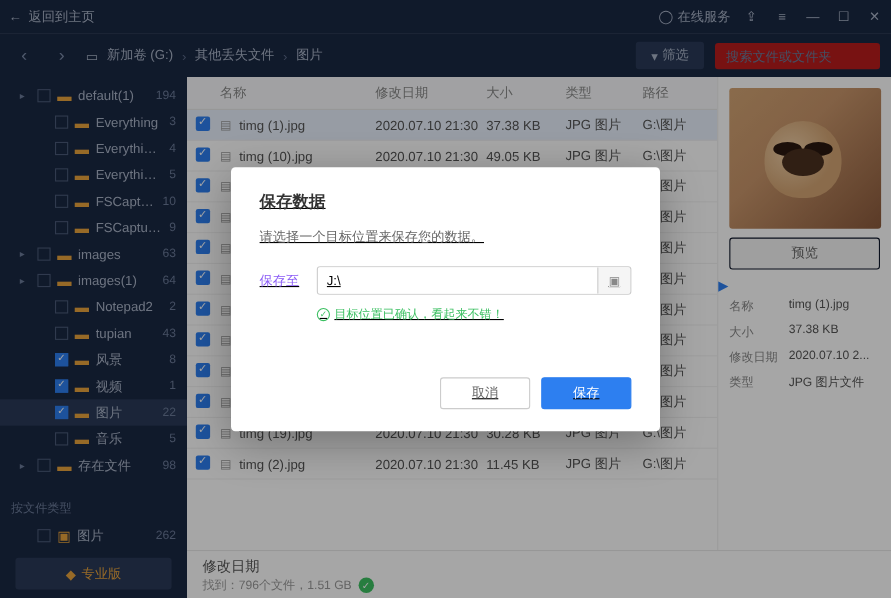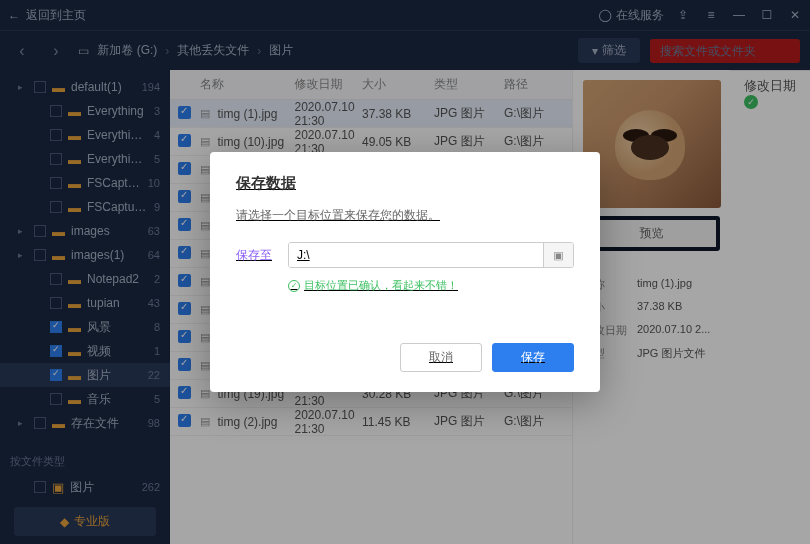--- a/index.html
+++ b/index.html
@@ -26,21 +26,21 @@
 .tree-item.sel { background: #2a3a58; }
 .tree-item .exp { width: 10px; color: #6a7a98; font-size: 9px; }
 .tree-item .cb { width: 12px; height: 12px; border: 1px solid #4a5a78; background: transparent; display: inline-block; }
 .tree-item .cb.on { background: #2d7ff0; border-color: #2d7ff0; position: relative; }
 .tree-item .cb.on::after { content: "✓"; color: #fff; font-size: 9px; position: absolute; top: -2px; left: 1px; }
 .tree-item .folder { color: #e8a33d; font-size: 13px; }
 .tree-item .label { flex: 1; white-space: nowrap; overflow: hidden; text-overflow: ellipsis; }
 .tree-item .count { color: #6a7a98; font-size: 11px; }
 .sidebar-section { padding: 6px 10px; color: #6a7a98; font-size: 11px; }
 .probtn { margin: 8px 14px; padding: 6px; text-align: center; background: #2a3a58; color: #e8a33d; border-radius: 3px; cursor: pointer; display: flex; align-items: center; justify-content: center; gap: 5px; }
-.main { flex: 1; display: flex; flex-direction: row; background: #fff; min-width: 0; }
+.main { flex: 1; display: flex; flex-direction: column; background: #fff; min-width: 0; }
 .content-row { flex: 1; display: flex; min-height: 0; }
 .filearea { flex: 1; display: flex; flex-direction: column; min-width: 0; }
 .fheader { display: flex; background: #f7f8fa; border-bottom: 1px solid #e8e8e8; color: #888; font-size: 12px; padding: 6px 8px; }
 .fheader .col-cb { width: 22px; }
 .fheader .col-name { flex: 1.4; }
 .fheader .col-date { flex: 1; }
 .fheader .col-size { width: 72px; }
 .fheader .col-type { width: 70px; }
 .fheader .col-path { width: 60px; }
 .flist { flex: 1; overflow-y: auto; }
@@ -52,21 +52,21 @@
 .frow .fic { color: #999; margin-right: 5px; font-size: 11px; }
 .frow .col-name { flex: 1.4; display: flex; align-items: center; gap: 2px; white-space: nowrap; overflow: hidden; }
 .frow .col-date { flex: 1; }
 .frow .col-size { width: 72px; }
 .frow .col-type { width: 70px; white-space: nowrap; overflow: hidden; }
 .frow .col-path { width: 60px; }
 .preview { width: 158px; padding: 10px; background: #fff; border-left: 1px solid #eee; display: flex; flex-direction: column; gap: 8px; }
 .preview .img { width: 138px; height: 128px; background: linear-gradient(135deg, #d4a574 0%, #c8956a 40%, #8b5a3c 100%); border-radius: 3px; position: relative; overflow: hidden; }
 .preview .img::before { content: ""; position: absolute; left: 32px; top: 30px; width: 70px; height: 70px; background: radial-gradient(circle at 35% 40%, #f0d0a8 0%, #d4a574 60%); border-radius: 50% 50% 45% 45%; }
 .preview .img::after { content: ""; position: absolute; left: 48px; top: 55px; width: 38px; height: 25px; background: #4a3020; border-radius: 50%; box-shadow: -14px -12px 0 -6px #2a1810, 14px -12px 0 -6px #2a1810; }
-.preview .pbtn { background: #f5f5f5; border: 4px solid #0f172a; padding: 5px; text-align: center; color: #666; border-radius: 3px; cursor: pointer; }
+.preview .pbtn { background: #f5f5f5; border: 1px solid #0f172a; padding: 5px; text-align: center; color: #666; border-radius: 3px; cursor: pointer; }
 .preview .meta { font-size: 11px; color: #666; }
 .preview .meta .mrow { display: flex; padding: 4px 0; }
 .preview .meta .mlabel { width: 54px; color: #888; }
 .preview .meta .mval { flex: 1; color: #555; white-space: nowrap; overflow: hidden; text-overflow: ellipsis; }
 .preview .play { color: #2d7ff0; font-size: 12px; cursor: pointer; margin-left: -10px; }
 .footer { height: 44px; background: #fff; border-top: 1px solid #e8e8e8; display: flex; align-items: center; padding: 0 14px; }
 .footer .status { flex: 1; }
 .footer .st1 { font-size: 13px; color: #555; }
 .footer .st2 { font-size: 11px; color: #999; display: flex; align-items: center; gap: 6px; }
 .footer .ok { width: 14px; height: 14px; background: #3cc062; border-radius: 50%; display: inline-flex; align-items: center; justify-content: center; color: #fff; font-size: 9px; }
@@ -416,20 +416,21 @@
                 <div class="mlabel">类型</div>
                 <div class="mval">JPG 图片文件</div>
               </div></div>
         </div>
       </div>
 
       <div class="footer">
         <div class="status">
           <div class="st1">修改日期</div>
           <div class="st2">
+            <span>找到：796个文件，1.51 GB</span>
             <span class="ok">✓</span>
           </div>
         </div>
       </div>
     </div>
   </div>
 
   <div class="overlay">
     <div class="dialog">
       <h3>保存数据</h3>

